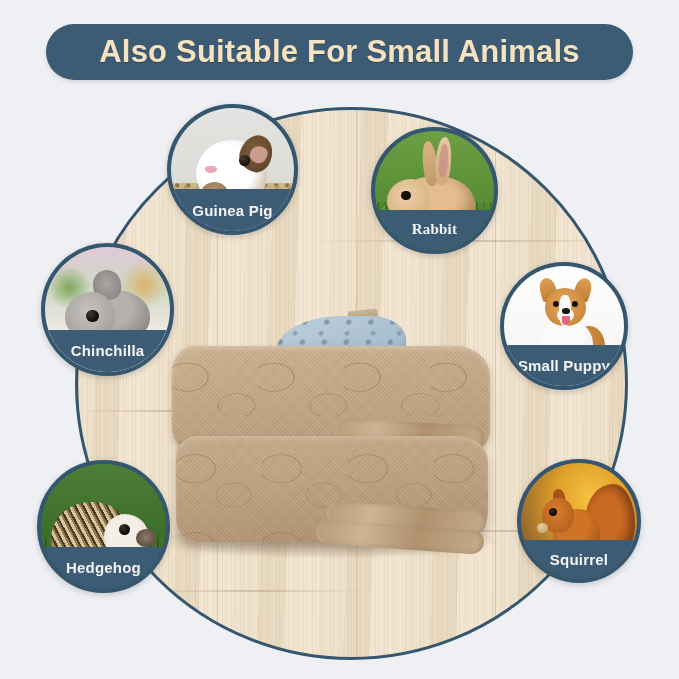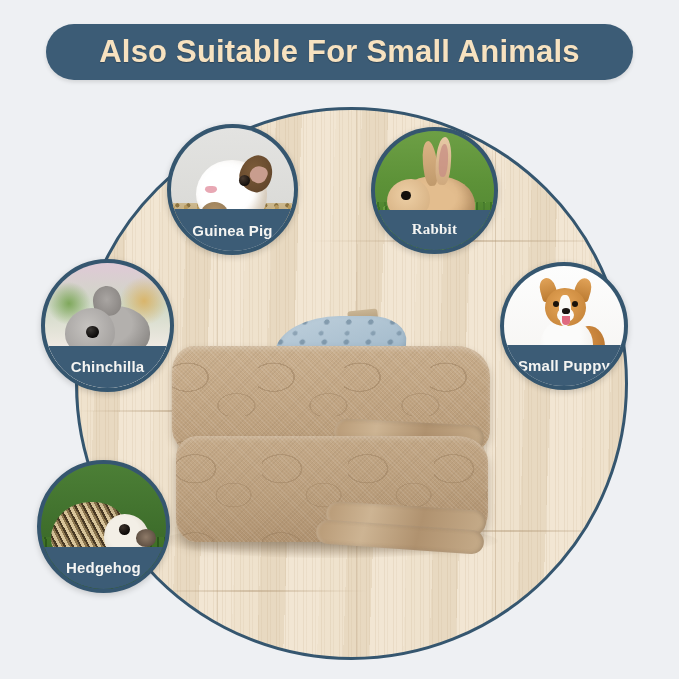--- a/index.html
+++ b/index.html
@@ -181,23 +181,23 @@
   }
   .badge .label-band span {
     color: #f4f4f2;
     font-size: 15px;
     font-weight: bold;
     white-space: nowrap;
     letter-spacing: .2px;
   }
 
   
-  #badge-guinea-pig { left: 167px; top: 124px; width: 131px; height: 131px; }
+  #badge-guinea-pig { left: 167px; top: 104px; width: 131px; height: 131px; }
   #badge-rabbit     { left: 371px; top: 127px; width: 127px; height: 127px; font-family: Liberation Serif, serif; }
-  #badge-chinchilla { left: 41px;  top: 259px; width: 133px; height: 133px; }
+  #badge-chinchilla { left: 41px;  top: 243px; width: 133px; height: 133px; }
   #badge-small-puppy{ left: 500px; top: 262px; width: 128px; height: 128px; }
   #badge-hedgehog   { left: 37px;  top: 460px; width: 133px; height: 133px; }
   #badge-squirrel   { left: 517px; top: 459px; width: 124px; height: 124px; }
 
   
   
   .ph-guinea {
     background: linear-gradient(180deg, #e3e3e1 0%, #dbdbd8 62%, #d3d2cd 100%);
   }
   .ph-guinea .litter {
@@ -538,14 +538,28 @@
       <div class="spines"></div>
       <div class="face"></div>
       <div class="eye"></div>
       <div class="snout"></div>
     </div>
     <div class="label-band">
       <span>Hedgehog</span>
     </div>
   </div>
 
+  <div class="badge" id="badge-squirrel">
+    <div class="photo ph-squirrel">
+      <div class="ground"></div>
+      <div class="tail"></div>
+      <div class="body"></div>
+      <div class="ear"></div>
+      <div class="head"></div>
+      <div class="eye"></div>
+      <div class="nut"></div>
+    </div>
+    <div class="label-band">
+      <span>Squirrel</span>
+    </div>
+  </div>
 
 </div>
 
 </body></html>

